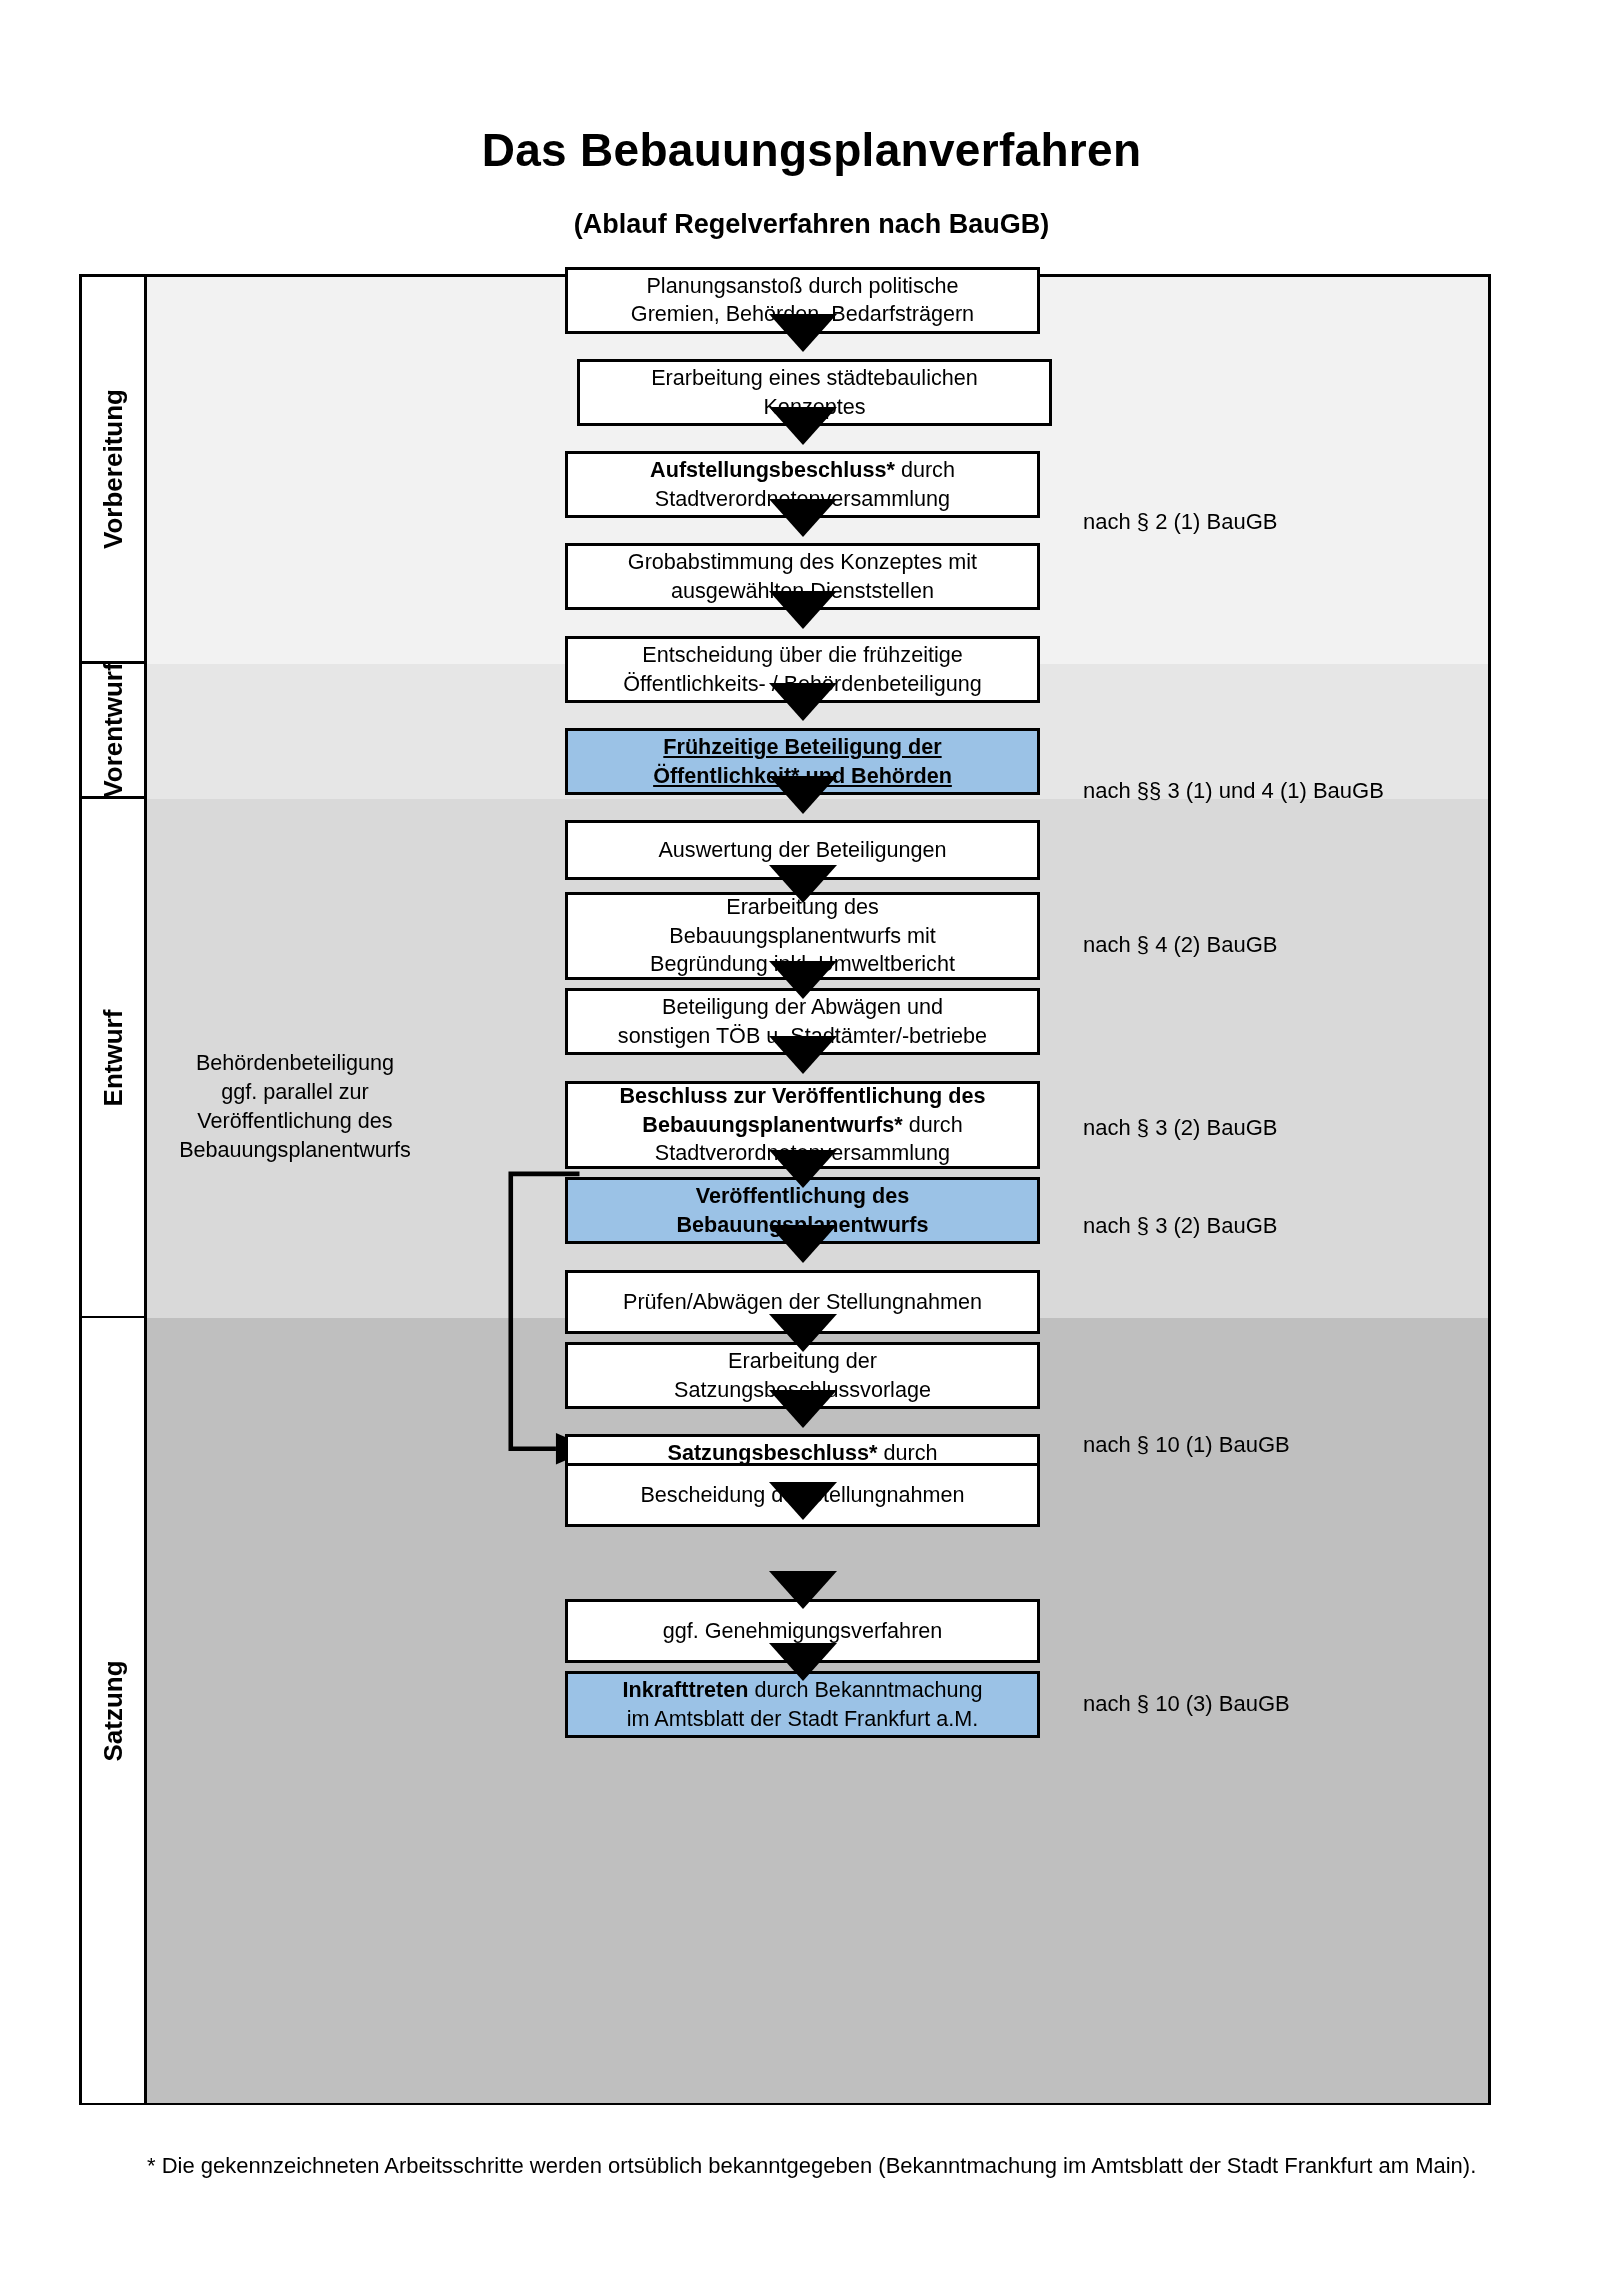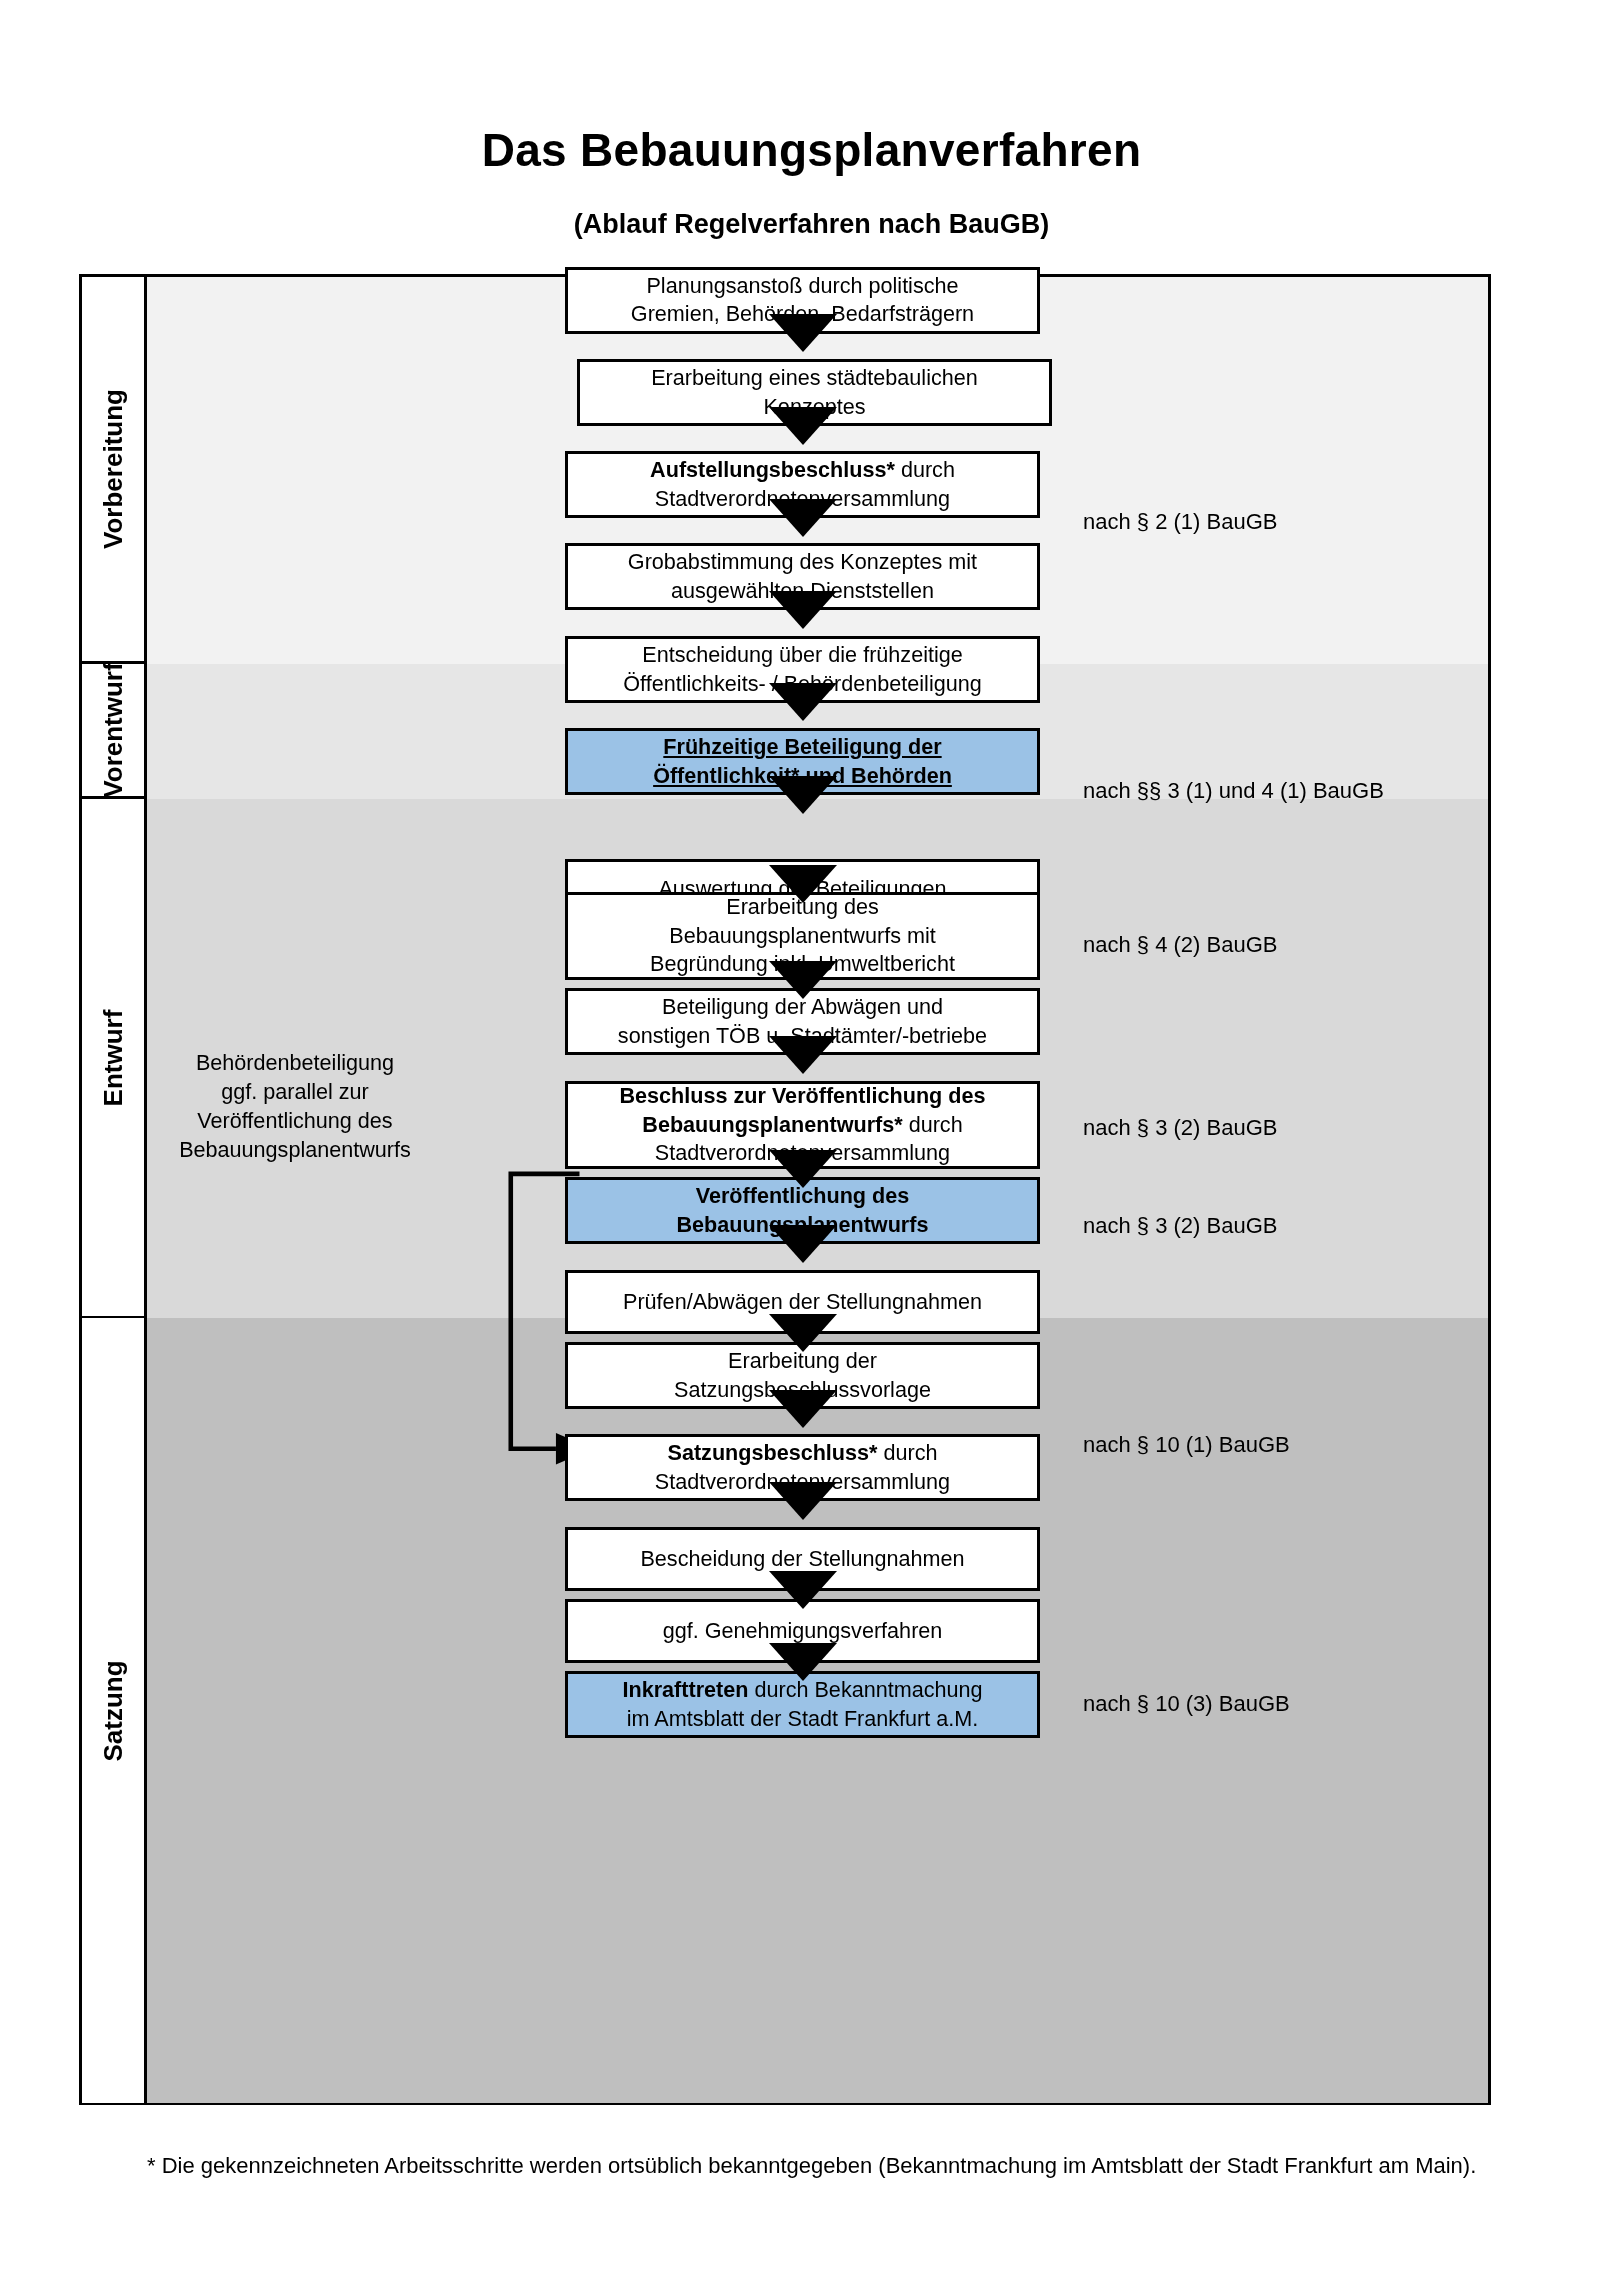--- a/index.html
+++ b/index.html
@@ -170,21 +170,21 @@
           </div>
         </div>
         <div class="arrow" style="top: 406px;"></div>
         <div class="node blue" style="position: absolute; left: 0px; width: 100%; top: 451px; height: 67px; text-decoration: underline;">
           <div>
             <span class="ln"><b>Frühzeitige Beteiligung der</b></span>
             <span class="ln"><b>Öffentlichkeit* und Behörden</b></span>
           </div>
         </div>
         <div class="arrow" style="top: 499px;"></div>
-        <div class="node" style="position: absolute; left: 0px; width: 100%; top: 543px; height: 60px; margin-top: 39px;">
+        <div class="node" style="position: absolute; left: 0px; width: 100%; top: 543px; height: 60px;">
           <div>
             <span class="ln">Auswertung der Beteiligungen</span>
           </div>
         </div>
         <div class="arrow" style="top: 588px;"></div>
         <div class="node" style="position: absolute; left: 0px; width: 100%; top: 615px; height: 88px;">
           <div>
             <span class="ln">Erarbeitung des</span>
             <span class="ln">Bebauungsplanentwurfs mit</span>
             <span class="ln">Begründung inkl. Umweltbericht</span>
@@ -226,21 +226,21 @@
           </div>
         </div>
         <div class="arrow" style="top: 1113px;"></div>
         <div class="node" style="position: absolute; left: 0px; width: 100%; top: 1157px; height: 67px;">
           <div>
             <span class="ln"><b>Satzungsbeschluss*</b> durch</span>
             <span class="ln">Stadtverordnetenversammlung</span>
           </div>
         </div>
         <div class="arrow" style="top: 1205px;"></div>
-        <div class="node" style="position: absolute; left: 0px; width: 100%; top: 1250px; height: 64px;">
+        <div class="node" style="position: absolute; left: 0px; width: 100%; top: 1186px; height: 64px;">
           <div>
             <span class="ln">Bescheidung der Stellungnahmen</span>
           </div>
         </div>
         <div class="arrow" style="top: 1294px;"></div>
         <div class="node" style="position: absolute; left: 0px; width: 100%; top: 1322px; height: 64px;">
           <div>
             <span class="ln">ggf. Genehmigungsverfahren</span>
           </div>
         </div>

